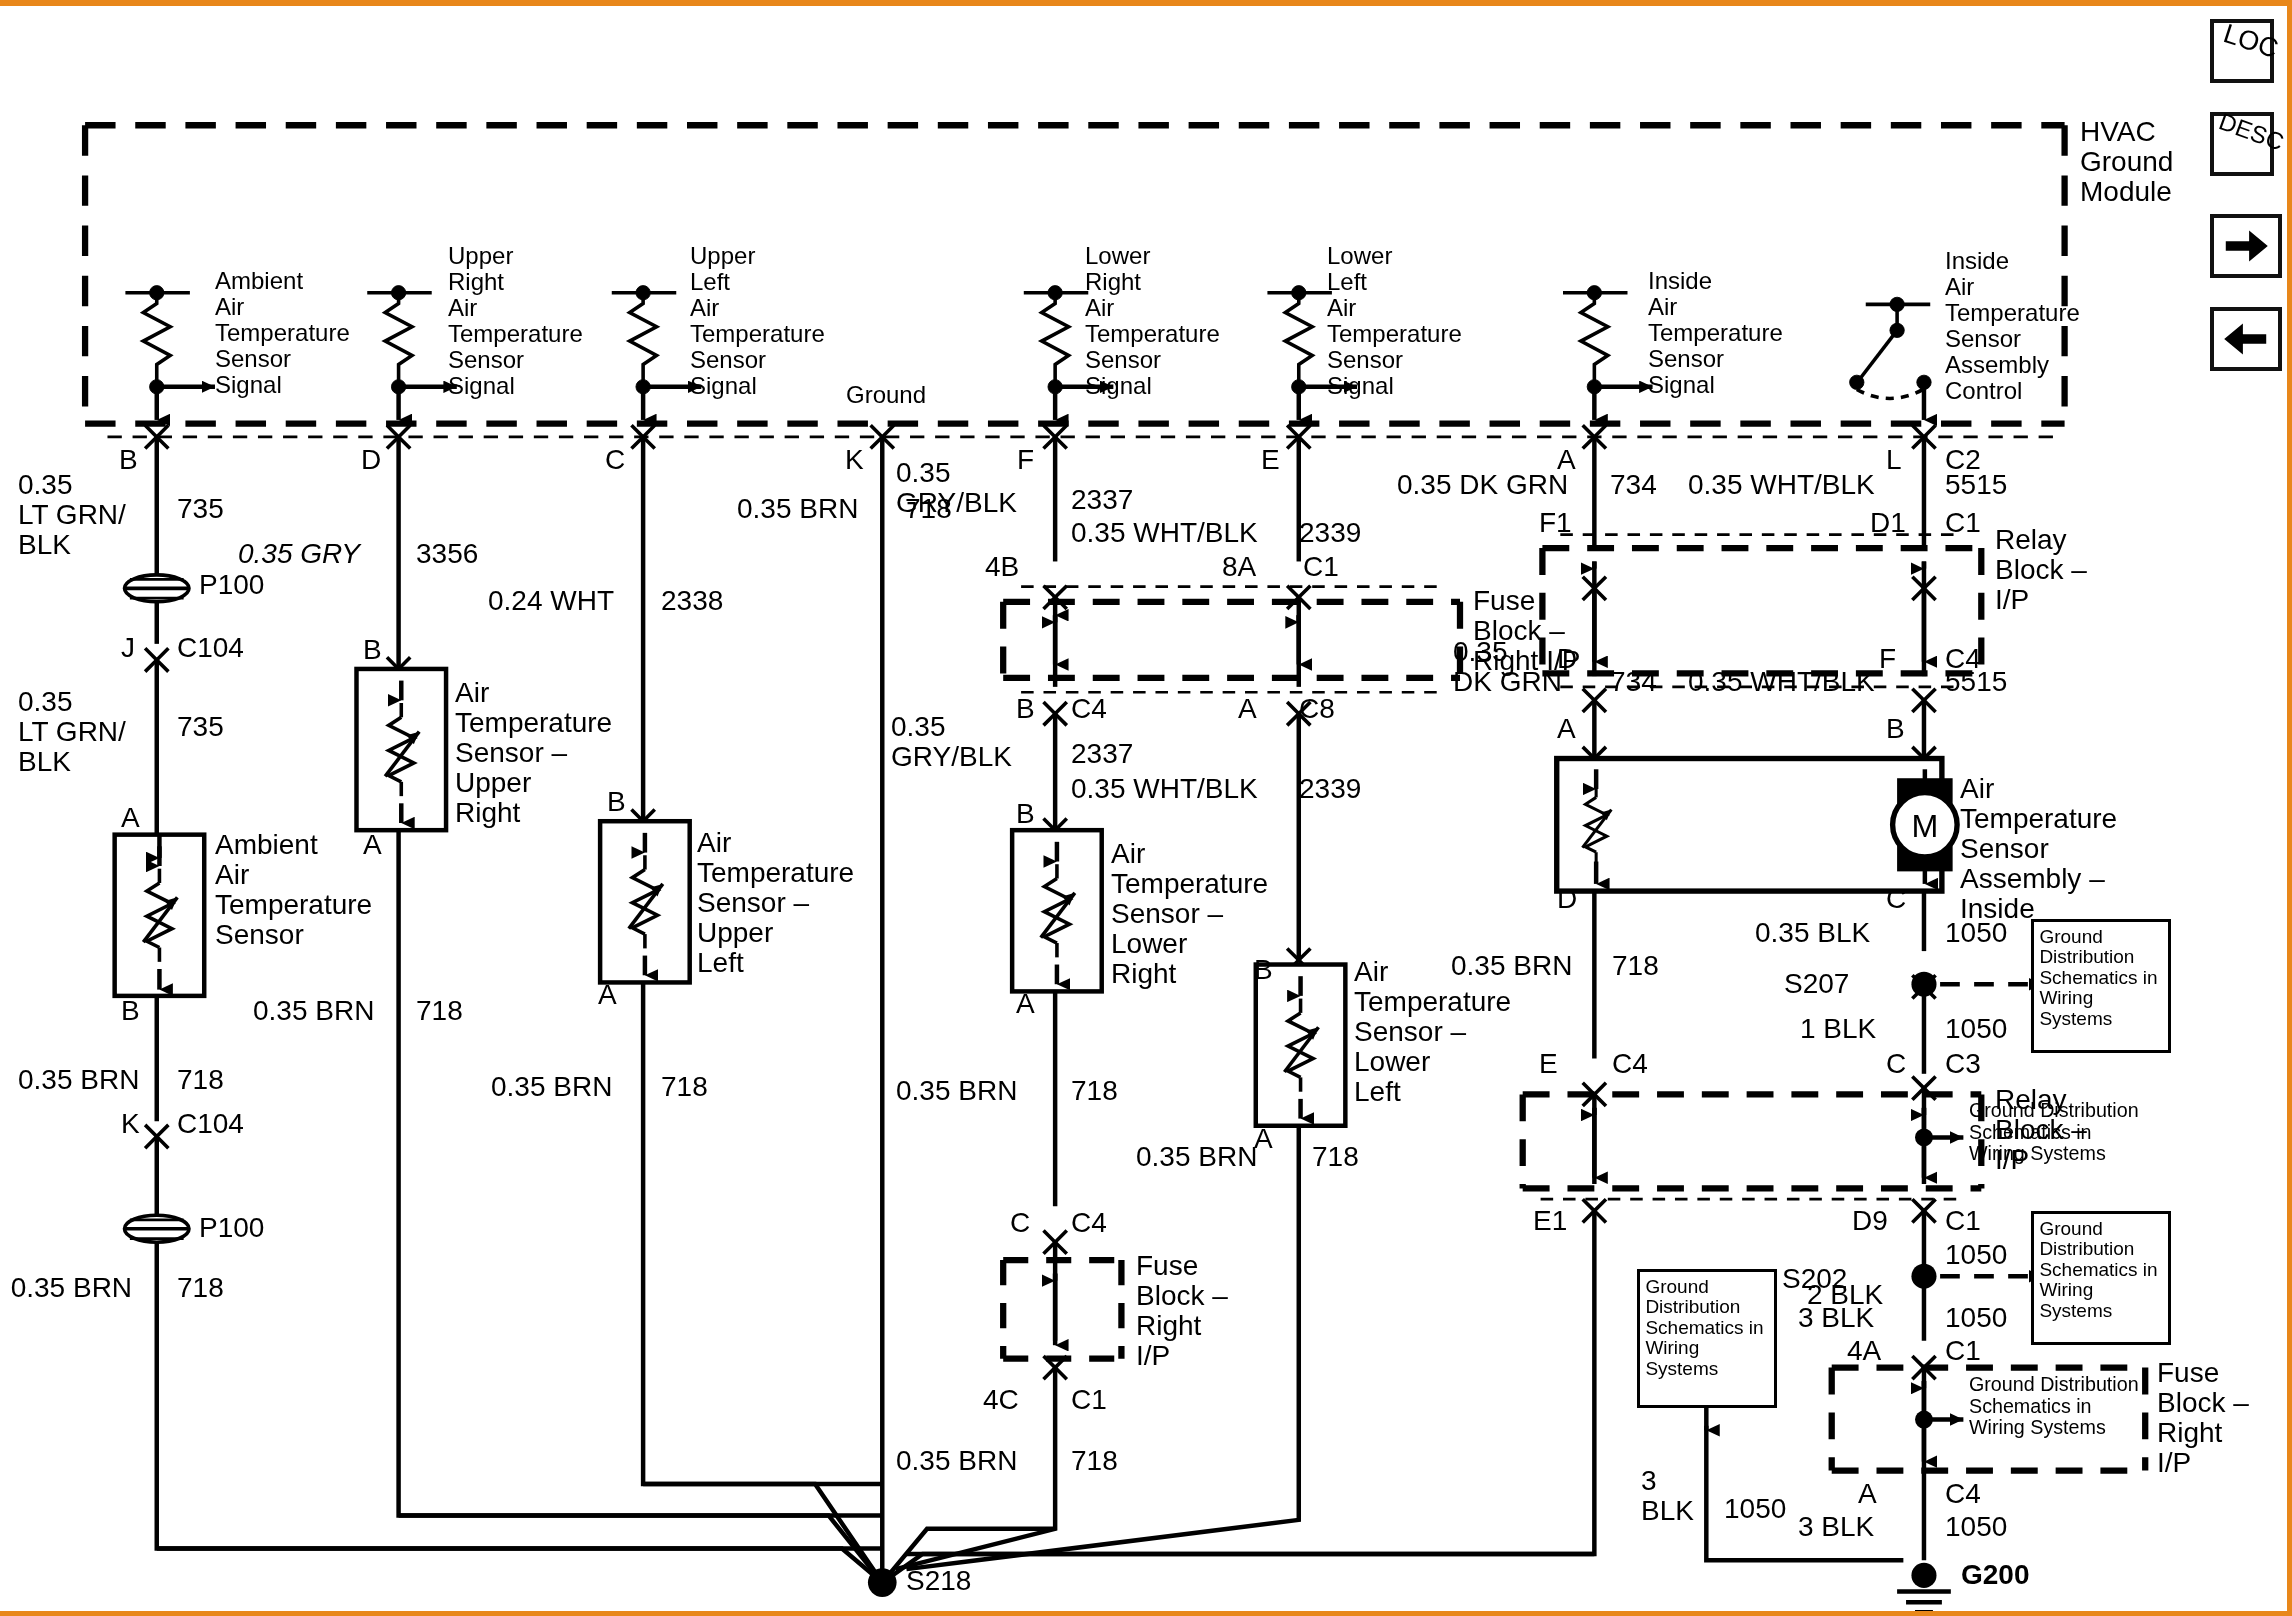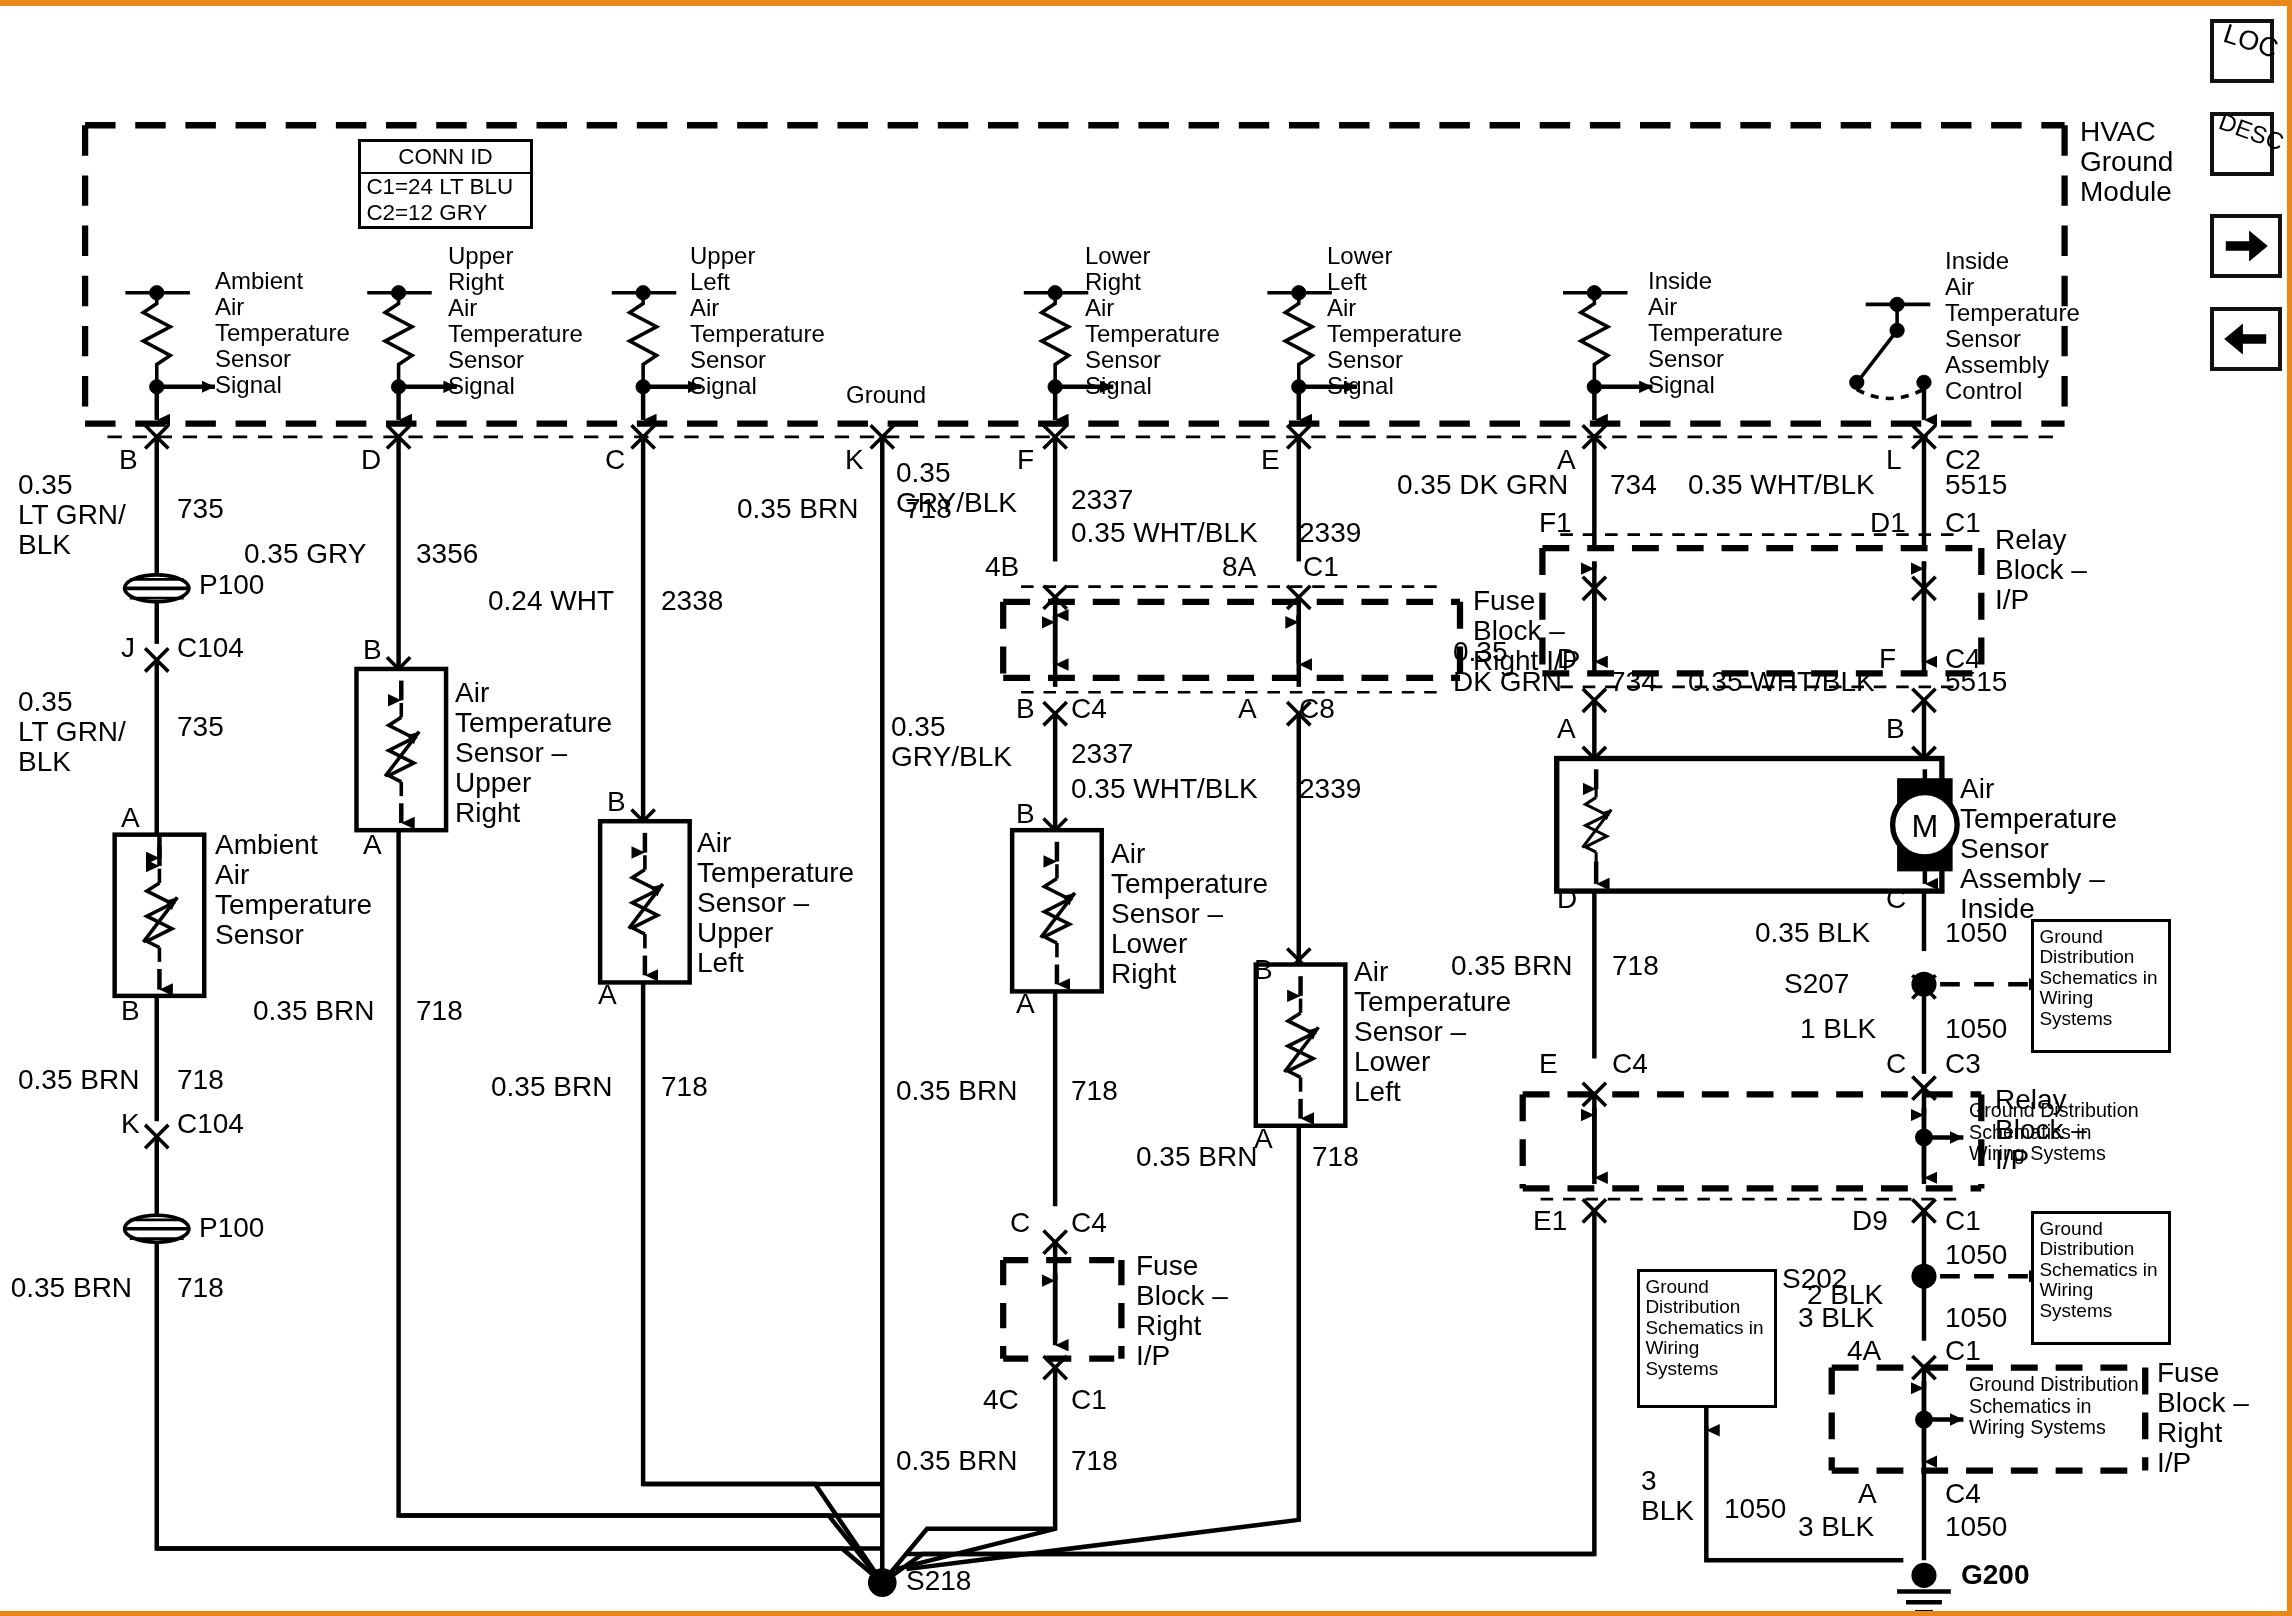--- a/index.html
+++ b/index.html
@@ -384,25 +384,20 @@
     <svg class="g" viewBox="0 0 80 72">
       <path d="M14,30 L44,30 L44,16 L68,36 L44,56 L44,42 L14,42 Z" fill="#000"></path>
     </svg>
   </div>
   <div class="btn" style="left:2210px;top:301px;width:72px;height:64px;">
     <svg class="g" viewBox="0 0 80 72">
       <path d="M66,30 L36,30 L36,16 L12,36 L36,56 L36,42 L66,42 Z" fill="#000"></path>
     </svg>
   </div>
 
-  <div class="connid" style="left:358px;top:133px;width:175px;">
-    <div class="hdr">CONN ID</div>
-    <div class="row">C1=24 LT BLU</div>
-    <div class="row">C2=12 GRY</div>
-  </div>
 
   <div class="lbl big" style="left:2080px;top:111px;">HVAC
 Ground
 Module</div>
 
   <div class="lbl" style="left:215px;top:262px;">Ambient
 Air
 Temperature
 Sensor
 Signal</div>
@@ -471,21 +466,21 @@
 Sensor</div>
   <div class="lbl big" style="left:121px;top:990px;">B</div>
   <div class="lbl big" style="left:18px;top:1059px;">0.35 BRN</div>
   <div class="lbl big" style="left:177px;top:1059px;">718</div>
   <div class="lbl big" style="left:121px;top:1103px;">K</div>
   <div class="lbl big" style="left:177px;top:1103px;">C104</div>
   <div class="lbl big" style="left:199px;top:1207px;">P100</div>
   <div class="lbl big" style="left:10.7px;top:1267px;">0.35 BRN</div>
   <div class="lbl big" style="left:177px;top:1267px;">718</div>
 
-  <div class="lbl big" style="left:244px;top:533px;">0.35 GRY</div>
+  <div class="lbl big" style="left:238px;top:533px;font-style:italic;">0.35 GRY</div>
   <div class="lbl big" style="left:416px;top:533px;">3356</div>
   <div class="lbl big" style="left:363px;top:629px;">B</div>
   <div class="lbl big" style="left:455px;top:672px;">Air
 Temperature
 Sensor –
 Upper
 Right</div>
   <div class="lbl big" style="left:363px;top:824px;">A</div>
   <div class="lbl big" style="left:253px;top:990px;">0.35 BRN</div>
   <div class="lbl big" style="left:416px;top:990px;">718</div>

